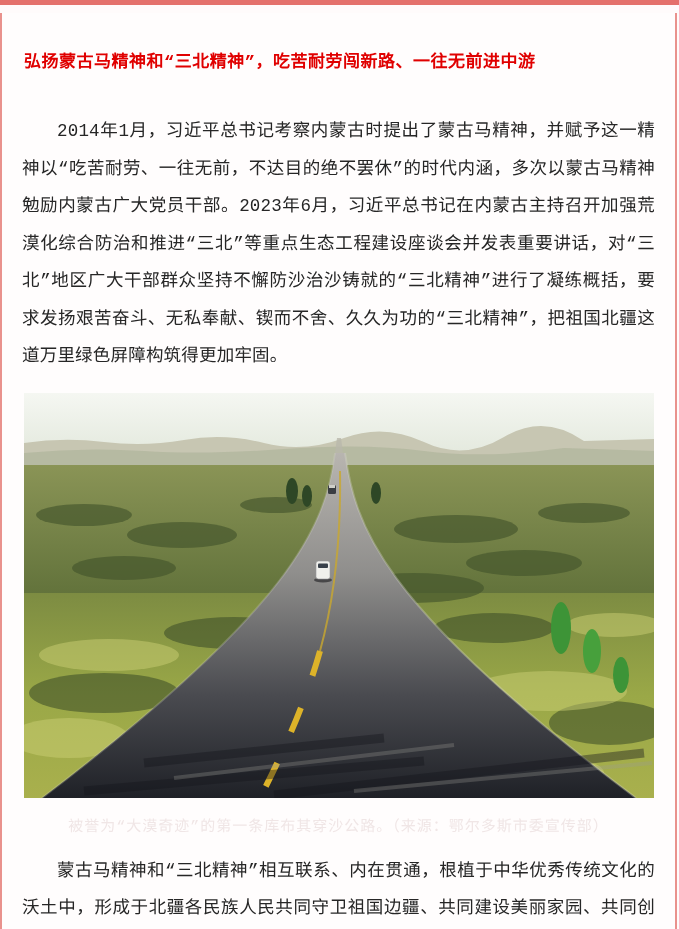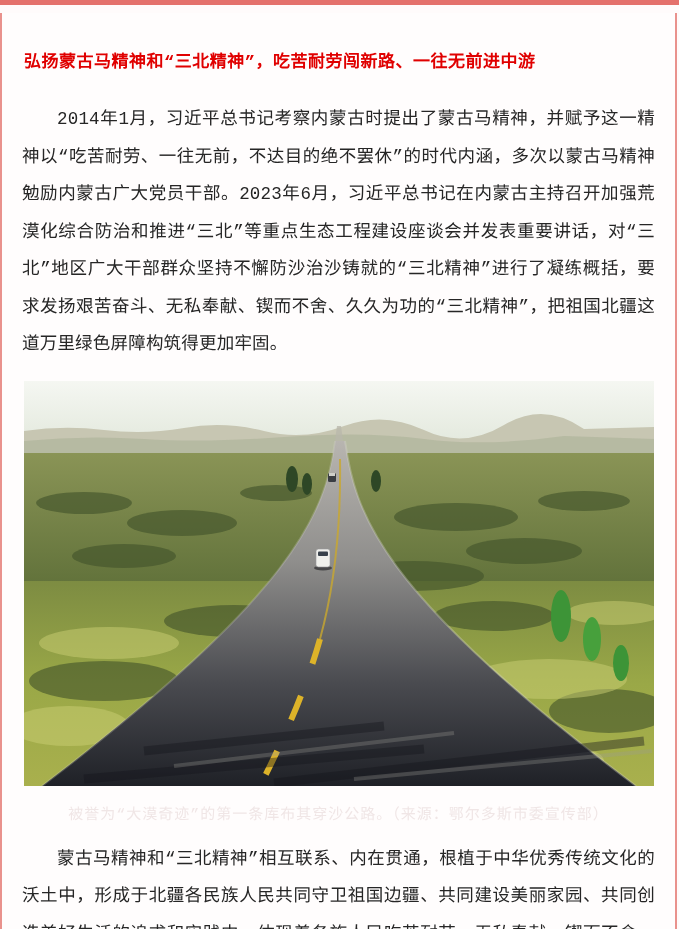--- a/index.html
+++ b/index.html
@@ -32,21 +32,21 @@
   }
   .article-title{
     color:var(--title-red);
     font-size:17px;
     font-weight:bold;
     line-height:24px;
     letter-spacing:.5px;
     margin:0 0 0 2px;
   }
   .para{
-    margin-top:26px;
+    margin-top:38px;
     color:var(--body-text);
     font-size:17.5px;
     line-height:37.5px;
     text-align:justify;
     text-indent:2em;
     letter-spacing:.2px;
   }
   .para.second{margin-top:17px;}
   figure.photo{
     width:630px;

